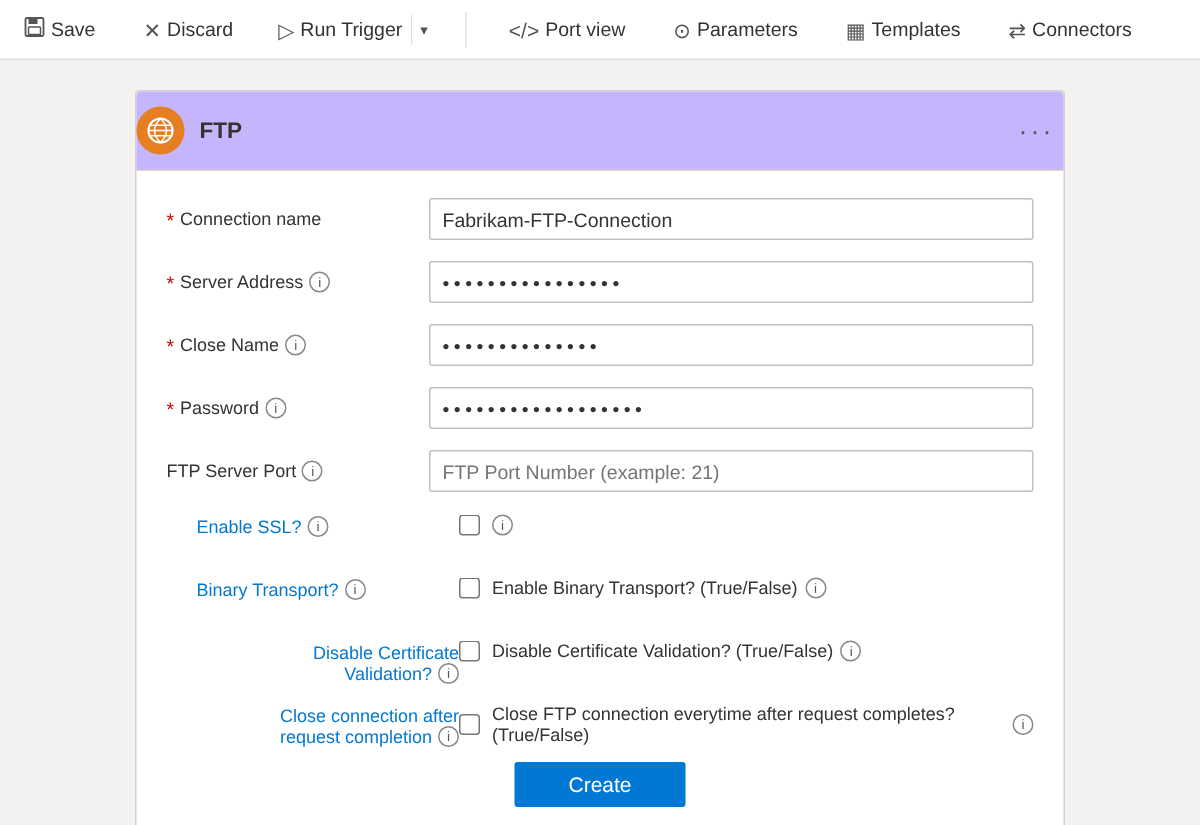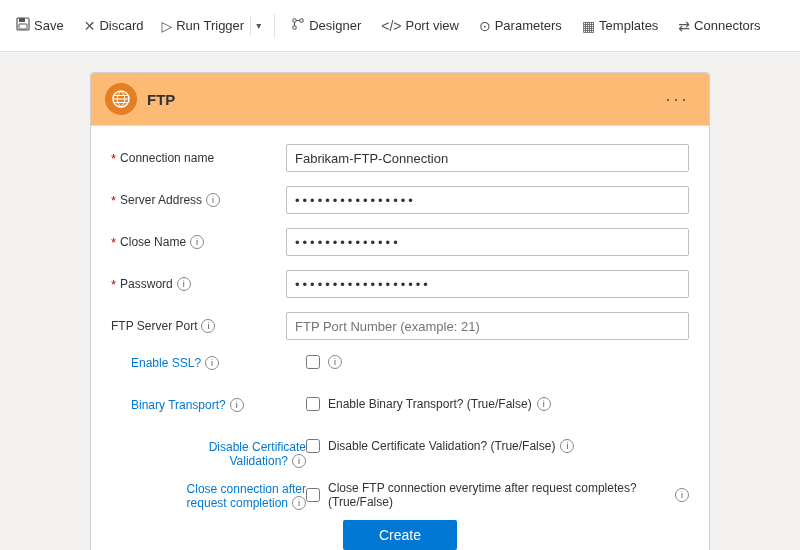--- a/index.html
+++ b/index.html
@@ -11,23 +11,23 @@
       height: 550px;
       overflow: hidden;
     }
 
     
     .toolbar {
       display: flex;
       align-items: center;
       background: #fff;
       border-bottom: 1px solid #e0e0e0;
-      height: 52px;
+      height: 40px;
       padding: 0 8px;
-      gap: 4px;
+      gap: 16px;
     }
     .toolbar-btn {
       display: flex;
       align-items: center;
       gap: 4px;
       padding: 4px 8px;
       background: none;
       border: none;
       cursor: pointer;
       font-size: 13px;
@@ -82,25 +82,25 @@
 
     
     .card {
       background: #fff;
       border: 1px solid #d0d0d0;
       border-radius: 3px;
       width: 620px;
       margin-bottom: 16px;
     }
     .card-header {
-      background: #fdba74;
+      background: #c4b5fd;
       border-bottom: 1px solid #e8d8c0;
       display: flex;
       align-items: center;
-      padding: 10px 14px;
+      padding: 10px 0;
       border-radius: 3px 3px 0 0;
       justify-content: space-between;
     }
     .card-header-left {
       display: flex;
       align-items: center;
       gap: 10px;
     }
     .ftp-icon {
       width: 32px;
@@ -274,32 +274,20 @@
       <span class="toolbar-icon">▷</span>
       <span>Run Trigger</span>
     </button>
     <button class="toolbar-run-caret">
       <span>▾</span>
     </button>
   </div>
 
   <div class="toolbar-divider"></div>
 
-  <button class="toolbar-btn">
-    <span class="toolbar-icon">
-      <svg width="14" height="14" viewBox="0 0 16 16" fill="none">
-        <circle cx="4" cy="4" r="2" stroke="#555" stroke-width="1.2"></circle>
-        <circle cx="12" cy="4" r="2" stroke="#555" stroke-width="1.2"></circle>
-        <circle cx="4" cy="12" r="2" stroke="#555" stroke-width="1.2"></circle>
-        <line x1="4" y1="6" x2="4" y2="10" stroke="#555" stroke-width="1.2"></line>
-        <line x1="6" y1="4" x2="10" y2="4" stroke="#555" stroke-width="1.2"></line>
-      </svg>
-    </span>
-    <span>Designer</span>
-  </button>
 
   <button class="toolbar-btn">
     <span class="toolbar-icon">&lt;/&gt;</span>
     <span>Port view</span>
   </button>
 
   <button class="toolbar-btn">
     <span class="toolbar-icon">⊙</span>
     <span>Parameters</span>
   </button>

